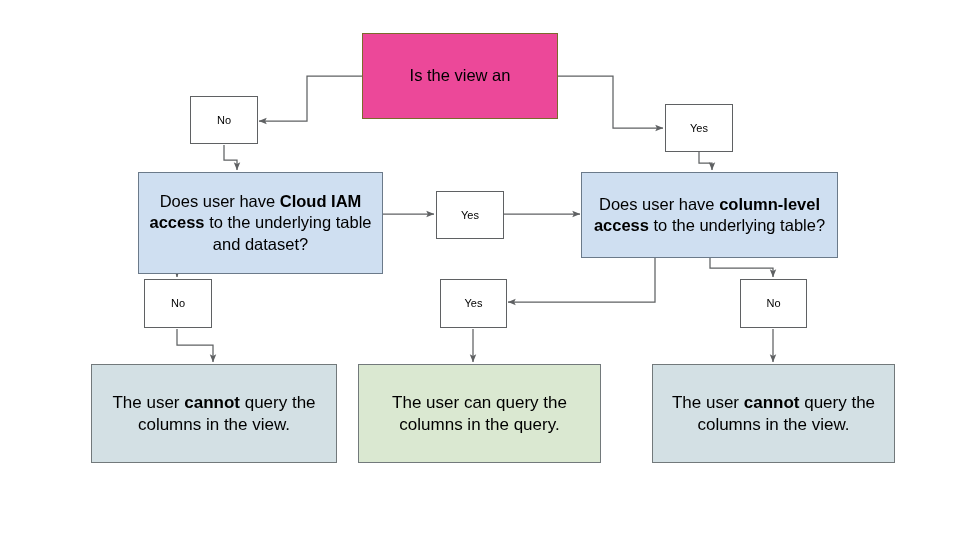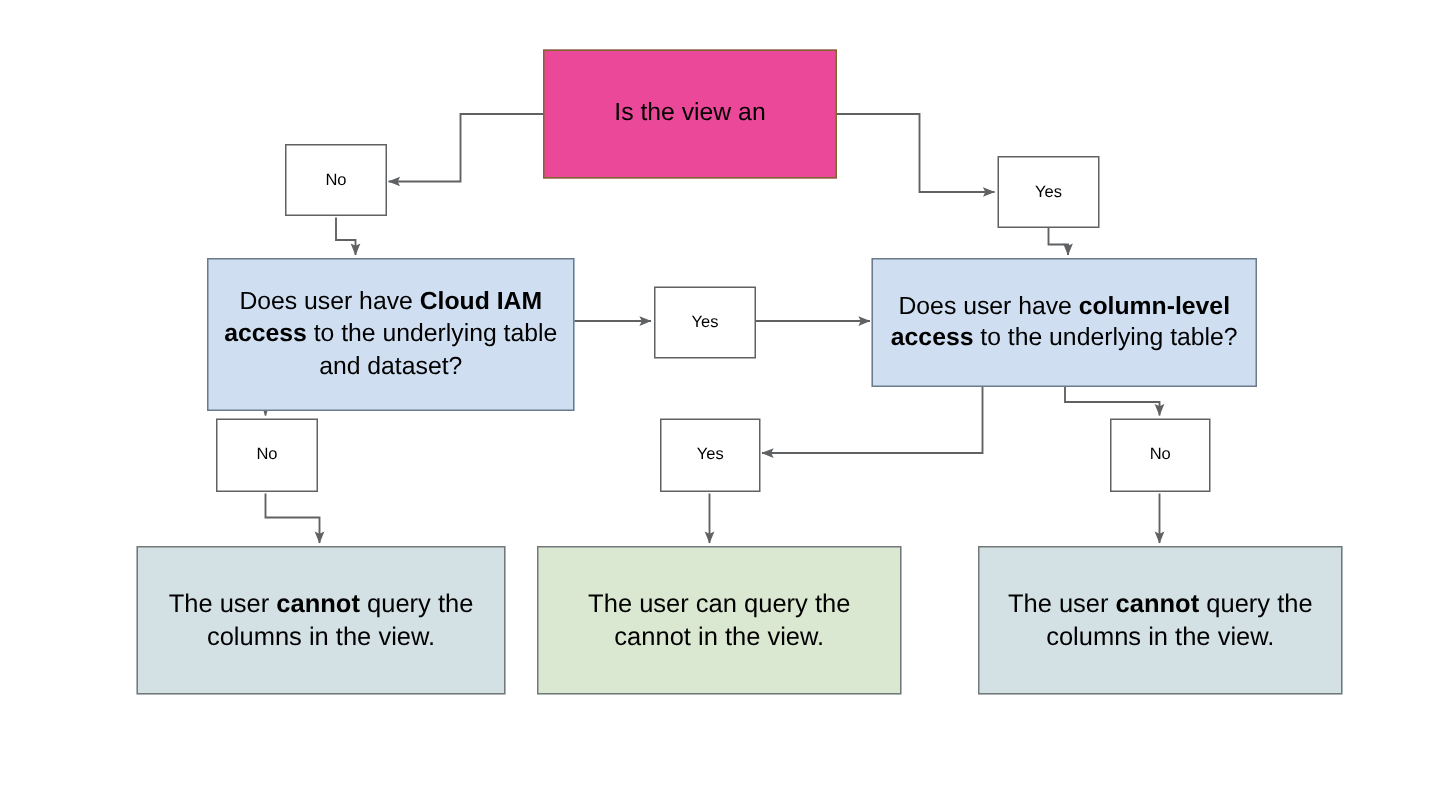--- a/index.html
+++ b/index.html
@@ -143,20 +143,20 @@
 
   <div class="node pill" style="left:740px; top:279px; width:67px; height:49px;">
     <span class="txt">No</span>
   </div>
 
   <div class="node result result-gray" style="left:91px; top:364px; width:246px; height:99px;">
     <span class="txt"><span>The user </span><b>cannot</b><span> query the columns in the view.</span></span>
   </div>
 
   <div class="node result result-green" style="left:358px; top:364px; width:243px; height:99px;">
-    <span class="txt">The user can query the cannot in the view.</span>
+    <span class="txt">The user can query the columns in the query.</span>
   </div>
 
   <div class="node result result-gray" style="left:652px; top:364px; width:243px; height:99px;">
     <span class="txt"><span>The user </span><b>cannot</b><span> query the columns in the view.</span></span>
   </div>
 
 </div>
 
 </body></html>

